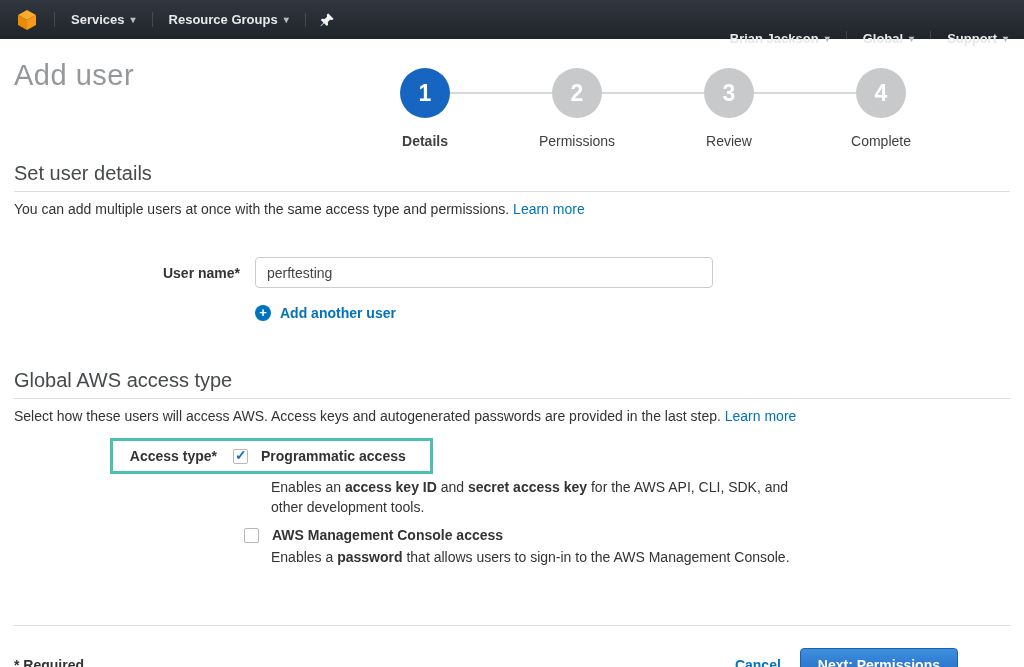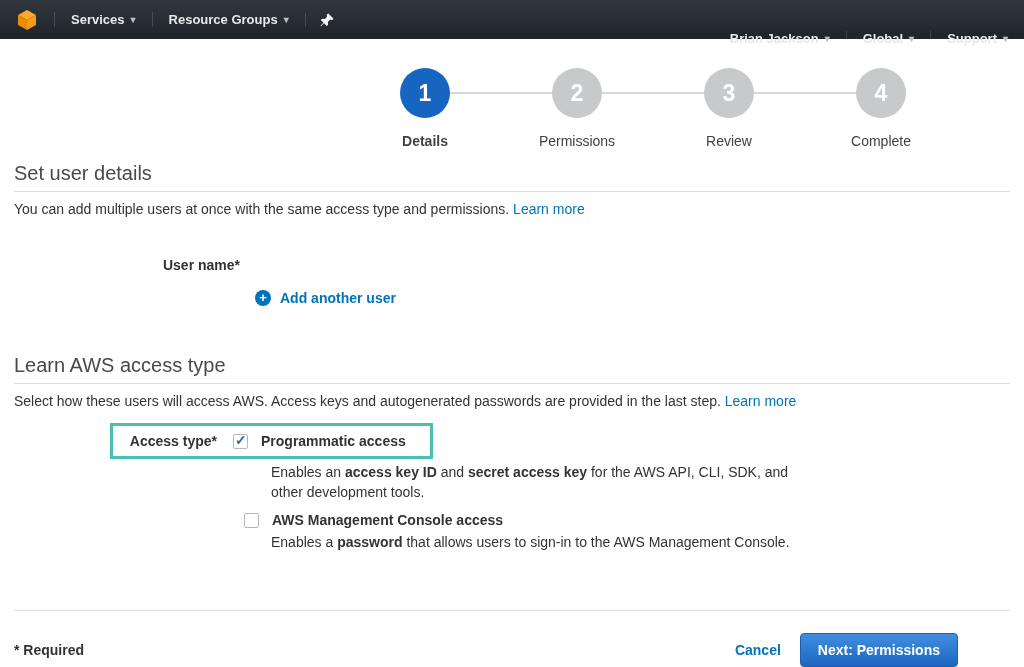--- a/index.html
+++ b/index.html
@@ -117,20 +117,21 @@
       <span class="caret">▾</span>
     </div>
     <div class="nav-item nav-sep">
       <span>Support</span>
       <span class="caret">▾</span>
     </div>
   </div>
 </div>
 
 <div class="header">
+  <div class="page-title">Add user</div>
   <div class="steps">
     <div class="step active">
       <div class="step-circle">1</div>
       <div class="step-label">Details</div>
     </div>
     <div class="step">
       <div class="step-circle">2</div>
       <div class="step-label">Permissions</div>
     </div>
     <div class="step">
@@ -142,28 +143,29 @@
       <div class="step-label">Complete</div>
     </div>
   </div>
 </div>
 
 <div class="section-heading">Set user details</div>
 <div class="section-desc"><span>You can add multiple users at once with the same access type and permissions. </span><a class="link">Learn more</a></div>
 
 <div class="form-row">
   <div class="form-label">User name*</div>
+  <input class="text-input" type="text" value="perftesting" style="">
 </div>
 
 <div class="add-another">
   <span class="plus-circle">+</span>
   <span class="add-another-label">Add another user</span>
 </div>
 
-<div class="section-heading access-heading">Learn AWS access type</div>
+<div class="section-heading access-heading">Global AWS access type</div>
 <div class="section-desc"><span>Select how these users will access AWS. Access keys and autogenerated passwords are provided in the last step. </span><a class="link">Learn more</a></div>
 
 <div>
   <div class="hl-row">
     <div class="hl-label">Access type*</div>
     <span class="checkbox">
         <span class="check">✓</span>
       </span>
     <span class="opt-title">Programmatic access</span>
   </div>

